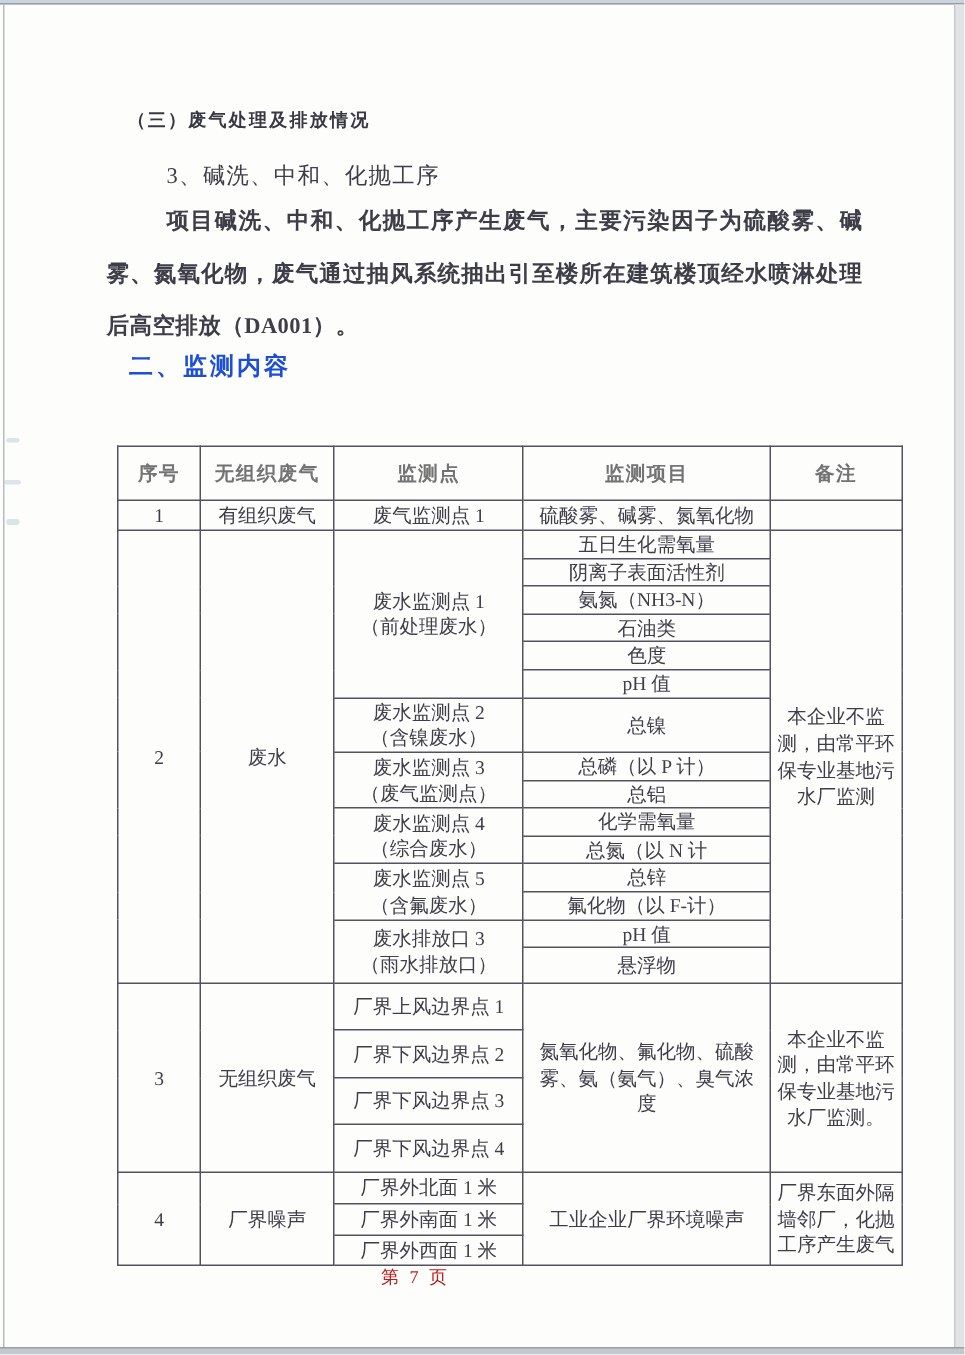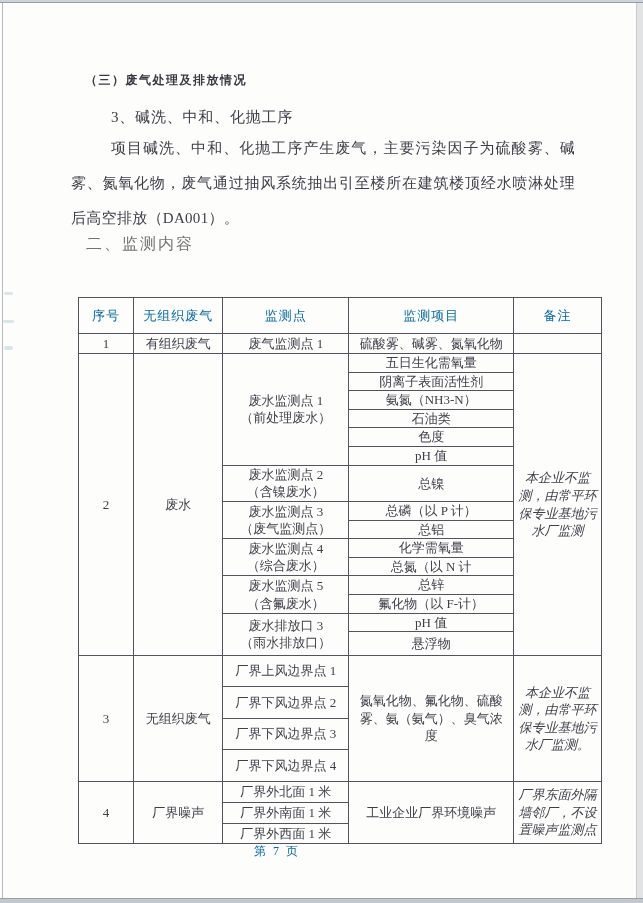--- a/index.html
+++ b/index.html
@@ -27,50 +27,50 @@
     font-size:12px;font-weight:bold;letter-spacing:1.5px;
     color:#393944;white-space:nowrap;margin:0;
   }
   .list1{
     position:absolute;left:111px;top:108px;
     font-size:15px;letter-spacing:0.8px;white-space:nowrap;
   }
   .para{
     position:absolute;left:71px;top:131px;width:504px;
     font-size:15px;line-height:35px;letter-spacing:0.3px;
-    text-align:justify;text-indent:40px;margin:0;
+    text-align:justify;text-indent:40px;margin:0;font-weight:bold;
   }
   .h2{
     position:absolute;left:86px;top:234px;
-    font-size:16px;font-weight:normal;letter-spacing:2px;white-space:nowrap;margin:0;
-    color:#737373;
+    font-size:16px;font-weight:bold;letter-spacing:2px;white-space:nowrap;margin:0;
+    color:#1d4ed8;
   }
   .h3{
     position:absolute;left:84px;top:270px;
     font-size:16px;font-weight:bold;letter-spacing:1.5px;white-space:nowrap;margin:0;
     color:#393944;
   }
   table.mon{
     position:absolute;left:78px;top:297px;
     width:524px;table-layout:fixed;
     border-collapse:collapse;
   }
   table.mon td,table.mon th{
     border:1px solid #53535e;
     text-align:center;vertical-align:middle;
     font-size:13px;line-height:1.35;
     padding:0 4px;color:#3e3e49;
     overflow:hidden;
   }
-  table.mon th{font-weight:normal;letter-spacing:1px;color:#0369a1;}
-  td.remark{font-size:12.5px;padding:0 7px;line-height:1.55;font-style:italic;}
+  table.mon th{font-weight:bold;letter-spacing:1px;color:#737373;}
+  td.remark{font-size:12.5px;padding:0 7px;line-height:1.55;}
   td.item{font-size:12.5px;line-height:1.5;}
   .footer{
     position:absolute;top:843px;left:0;width:554px;
-    text-align:center;font-size:12px;letter-spacing:2px;color:#0369a1;
+    text-align:center;font-size:12px;letter-spacing:2px;color:#b91c1c;
   }
 </style>
 </head>
 <body>
 
 <div class="page">
 
   <div class="edge-top"></div>
   <div class="edge-left"></div>
   <div class="edge-right"></div>
@@ -203,21 +203,21 @@
       </tr>
       <tr style="height:32px">
         <td>厂界下风边界点 4</td>
       </tr>
 
       <tr style="height:21px">
         <td rowspan="3">4</td>
         <td rowspan="3">厂界噪声</td>
         <td>厂界外北面 1 米</td>
         <td rowspan="3" class="item">工业企业厂界环境噪声</td>
-        <td rowspan="3" class="remark">厂界东面外隔墙邻厂，不设置噪声监测点</td>
+        <td rowspan="3" class="remark">厂界东面外隔墙邻厂，化抛工序产生废气</td>
       </tr>
       <tr style="height:21px">
         <td>厂界外南面 1 米</td>
       </tr>
       <tr style="height:20px">
         <td>厂界外西面 1 米</td>
       </tr>
     </tbody>
   </table>
 

